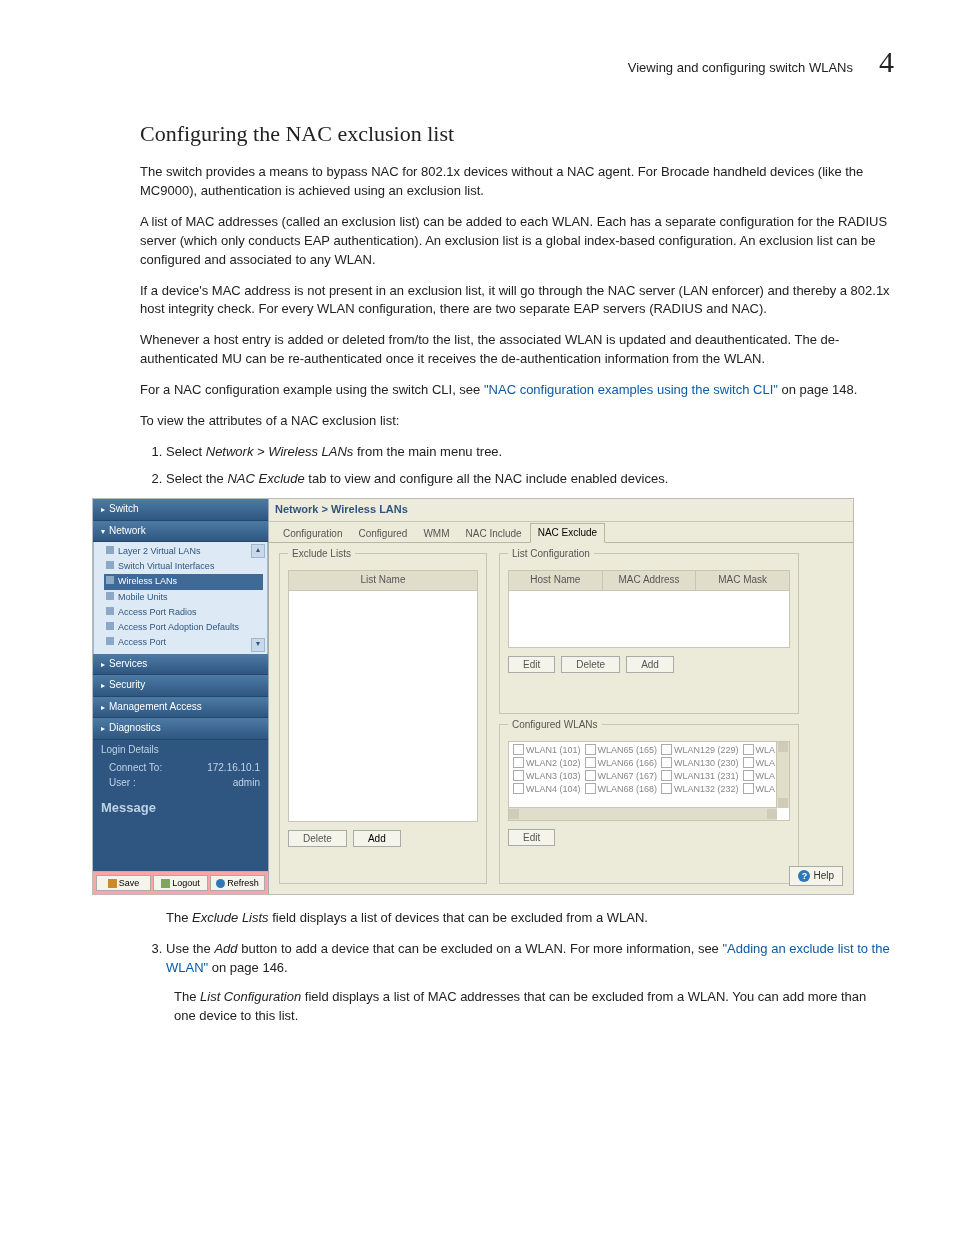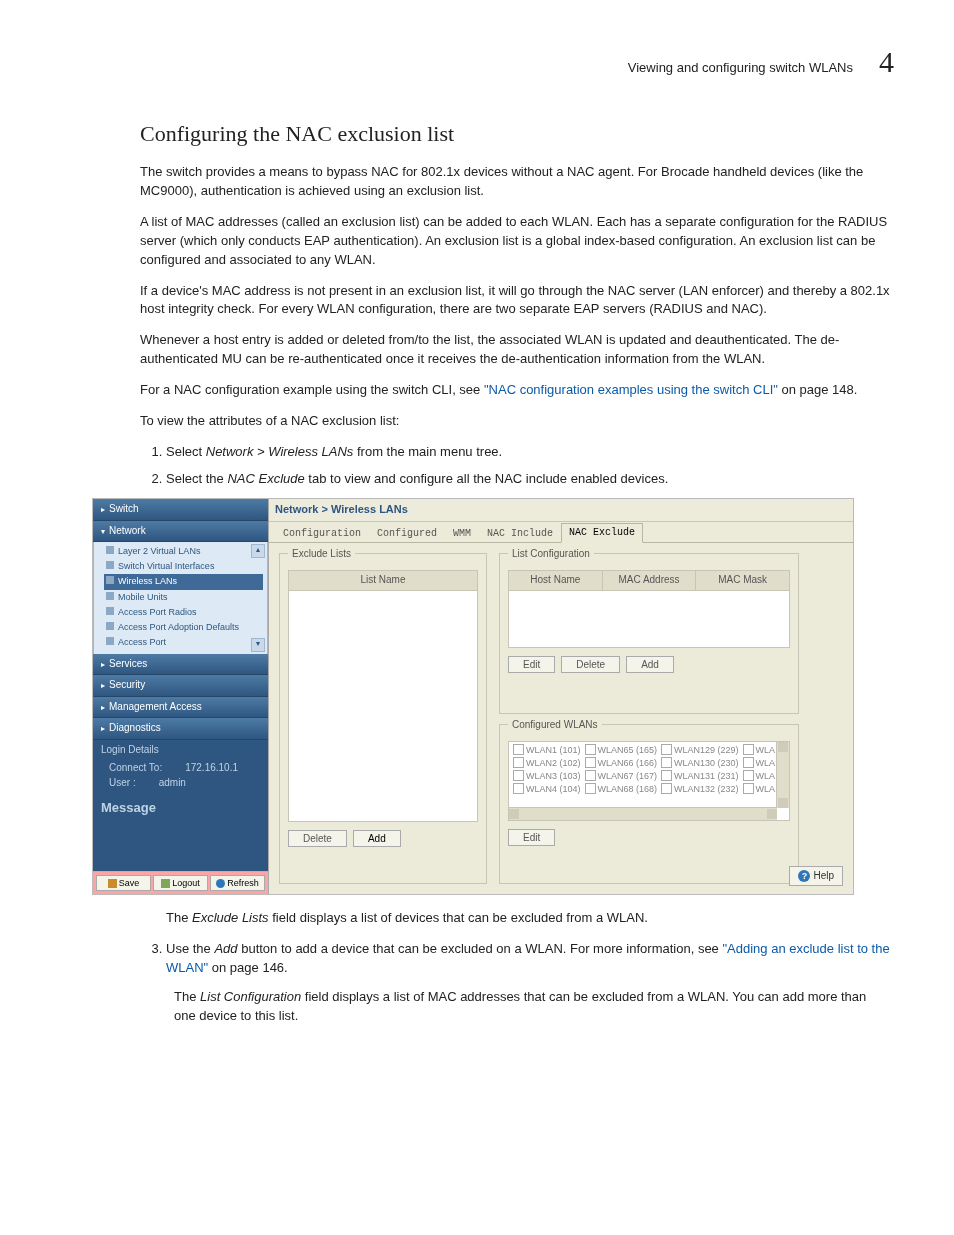--- a/index.html
+++ b/index.html
@@ -109,21 +109,21 @@
   .nav-tree .scroll-up, .nav-tree .scroll-dn {
     position: absolute; right: 2px; width: 12px; height: 12px;
     background: #C9D9E9; border: 1px solid #9FB8CE; font-size: 8px;
     text-align: center; line-height: 10px;
   }
   .nav-tree .scroll-up { top: 2px; }
   .nav-tree .scroll-dn { bottom: 2px; }
   .side-box {
     background: #2E5680; color: #BFD3E6; padding: 3px 8px 6px; font-size: 10px;
   }
-  .side-box .row { display: flex; gap: 23px; padding-left: 8px; }
+  .side-box .row { display: flex; gap: 23px; padding-left: 8px; justify-content: space-between; }
   .side-msg { flex: 1; background: #2E5680; color: #BFD3E6; padding: 3px 8px; font-size: 13px; font-weight: bold; }
   .side-btns {
     background: #fca5a5; border-top: 1px solid #9FB8CE;
     display: flex; gap: 2px; padding: 3px;
   }
   .side-btns button {
     flex: 1; font-size: 9px; background: #F4F4EA; border: 1px solid #aaa;
     padding: 2px 0; display: flex; align-items: center; justify-content: center; gap: 2px;
     cursor: pointer;
   }
@@ -147,21 +147,20 @@
     padding: 0 6px;
     background: #ECEBD9;
     height: 20px;
     border-bottom: 1px solid #b8b6a5;
   }
   .tab {
     padding: 2px 7px 2px; font-size: 10px; color: #555;
     border: 1px solid transparent; border-bottom: none;
     margin-right: 0px; position: relative; bottom: -1px;
     cursor: pointer;
-    font-family: Liberation Mono, monospace;
   }
   .tab.active {
     background: #ECEBD9; color: #000;
     border-color: #b8b6a5;
     border-bottom: 1px solid #ECEBD9;
   }
   .panes {
     flex: 1; display: flex; gap: 12px; padding: 10px;
   }
   .fieldset {

